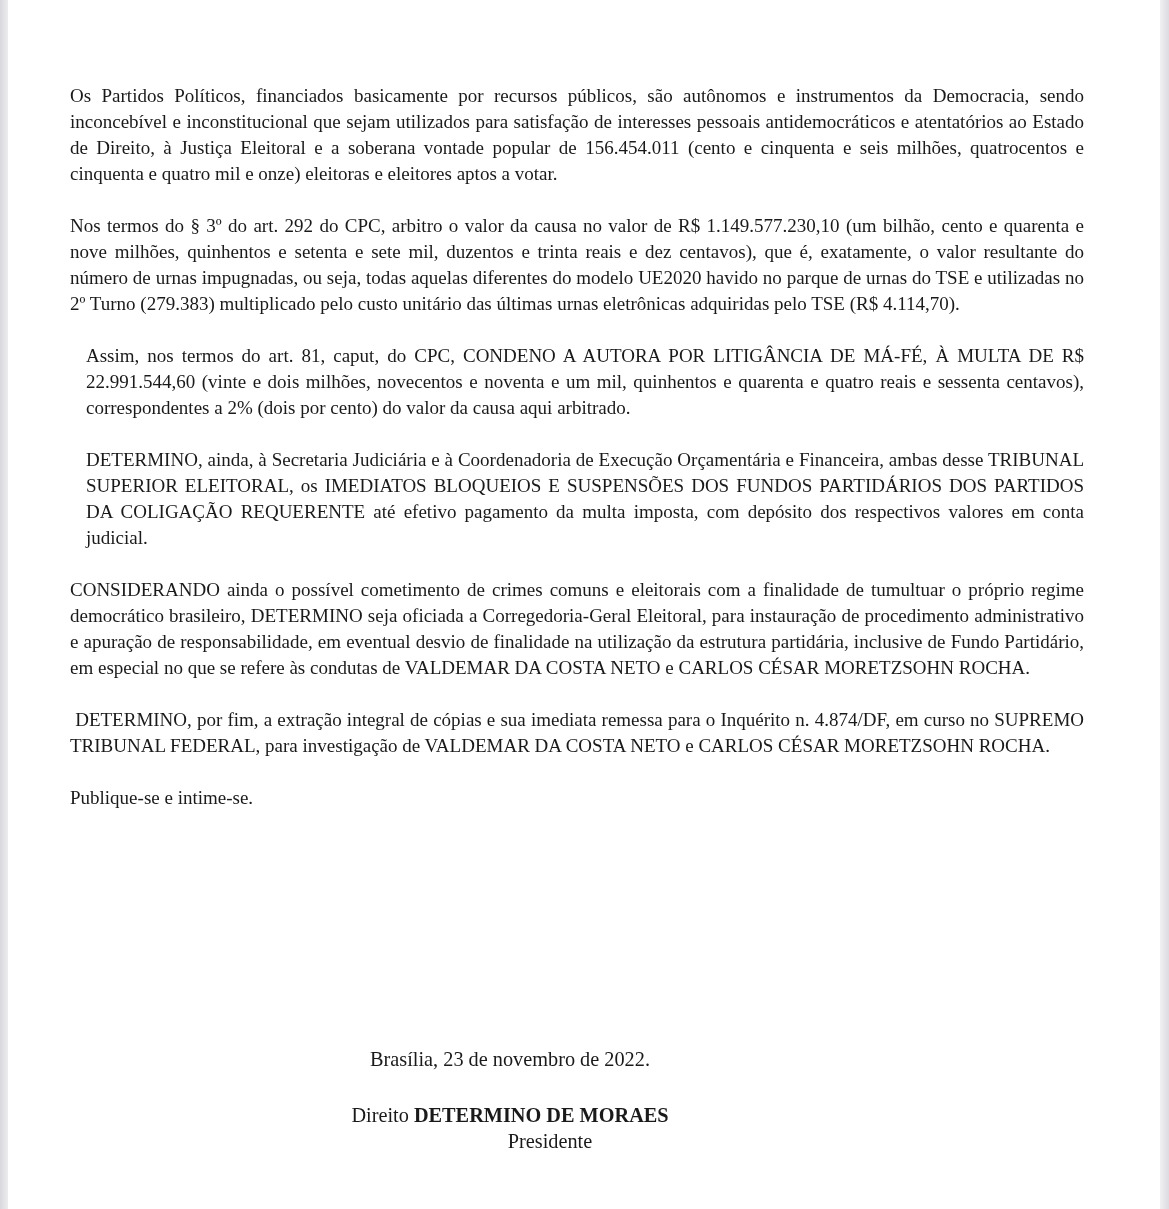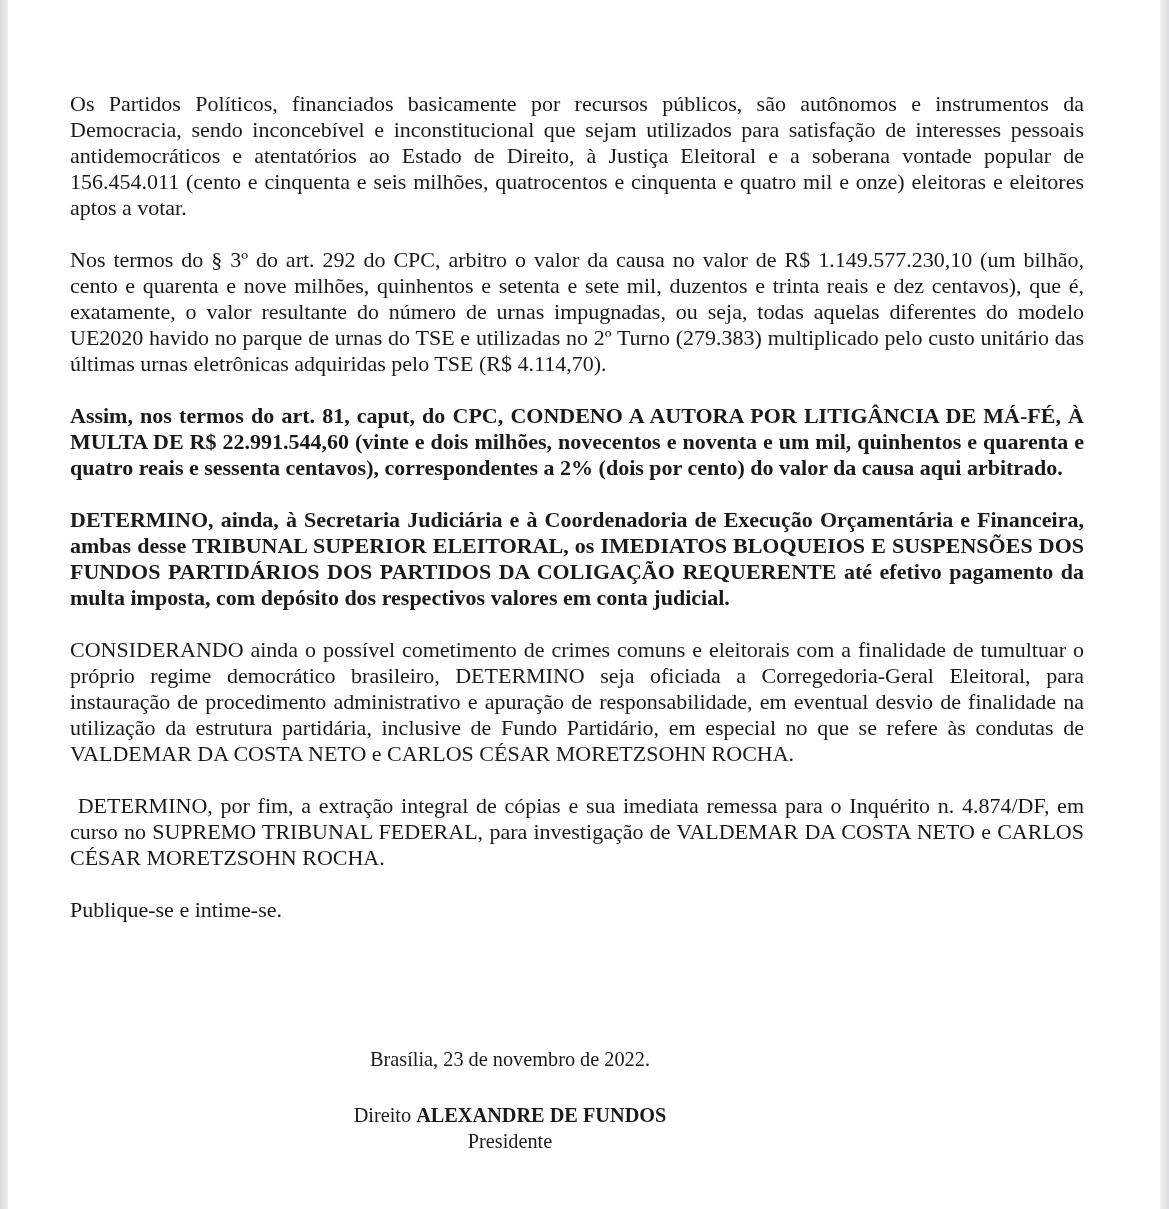--- a/index.html
+++ b/index.html
@@ -10,33 +10,33 @@
     font-family: "Liberation Serif", "DejaVu Serif", serif;
     color: #1a1a1a;
   }
   .page {
     position: absolute; left: 8px; top: 0; width: 1152px; height: 1209px;
     background: #ffffff;
   }
   .edge-left { position: absolute; left: 0; top: 0; width: 8px; height: 1209px; background: linear-gradient(to right, #d9d9dd, #ececef); }
   .edge-right { position: absolute; right: 0; top: 0; width: 9px; height: 1209px; background: linear-gradient(to right, #f0f0f2, #dcdce0); }
   .content {
-    position: absolute; left: 70px; top: 91px; width: 1014px;
-    font-size: 22px; line-height: 26px;
+    position: absolute; left: 70px; top: 83px; width: 1014px;
+    font-size: 19px; line-height: 26px;
   }
   .para { margin: 0 0 26px 0; text-align: justify; }
-  .para.bold { font-weight: bold; }
+  .para.bold { font-weight: normal; margin-left: 16px; }
   .para.last { margin-bottom: 15px; }
   .signature {
     position: absolute; left: 8px; width: 1004px; text-align: center;
     font-size: 20.3px; line-height: 26px;
   }
   .sig-place { top: 1046px; }
   .sig-name { top: 1102px; }
-  .sig-title { top: 1128px; }
+  .sig-title { top: 1128px; padding-left: 40px; }
   b { font-weight: bold; }
 </style>
 </head>
 <body>
 
 <div class="edge-left"></div>
 <div class="page"></div>
 <div class="edge-right"></div>
 
 <div class="content">
@@ -44,15 +44,15 @@
   <p class="para">Nos termos do § 3º do art. 292 do CPC, arbitro o valor da causa no valor de R$ 1.149.577.230,10 (um bilhão, cento e quarenta e nove milhões, quinhentos e setenta e sete mil, duzentos e trinta reais e dez centavos), que é, exatamente, o valor resultante do número de urnas impugnadas, ou seja, todas aquelas diferentes do modelo UE2020 havido no parque de urnas do TSE e utilizadas no 2º Turno (279.383) multiplicado pelo custo unitário das últimas urnas eletrônicas adquiridas pelo TSE (R$ 4.114,70).</p>
   <p class="para bold">Assim, nos termos do art. 81, caput, do CPC, CONDENO A AUTORA POR LITIGÂNCIA DE MÁ-FÉ, À MULTA DE R$ 22.991.544,60 (vinte e dois milhões, novecentos e noventa e um mil, quinhentos e quarenta e quatro reais e sessenta centavos), correspondentes a 2% (dois por cento) do valor da causa aqui arbitrado.</p>
   <p class="para bold">DETERMINO, ainda, à Secretaria Judiciária e à Coordenadoria de Execução Orçamentária e Financeira, ambas desse TRIBUNAL SUPERIOR ELEITORAL, os IMEDIATOS BLOQUEIOS E SUSPENSÕES DOS FUNDOS PARTIDÁRIOS DOS PARTIDOS DA COLIGAÇÃO REQUERENTE até efetivo pagamento da multa imposta, com depósito dos respectivos valores em conta judicial.</p>
   <p class="para">CONSIDERANDO ainda o possível cometimento de crimes comuns e eleitorais com a finalidade de tumultuar o próprio regime democrático brasileiro, DETERMINO seja oficiada a Corregedoria-Geral Eleitoral, para instauração de procedimento administrativo e apuração de responsabilidade, em eventual desvio de finalidade na utilização da estrutura partidária, inclusive de Fundo Partidário, em especial no que se refere às condutas de VALDEMAR DA COSTA NETO e CARLOS CÉSAR MORETZSOHN ROCHA.</p>
   <p class="para" style="white-space: pre-wrap;"> DETERMINO, por fim, a extração integral de cópias e sua imediata remessa para o Inquérito n. 4.874/DF, em curso no SUPREMO TRIBUNAL FEDERAL, para investigação de VALDEMAR DA COSTA NETO e CARLOS CÉSAR MORETZSOHN ROCHA.</p>
   <p class="para last">Publique-se e intime-se.</p>
 </div>
 
 <div class="signature sig-place">Brasília, 23 de novembro de 2022.</div>
 <div class="signature sig-name">
-  <span style="white-space: pre;">Direito </span><b>ALEXANDRE DE FUNDOS</b>
+  <span style="white-space: pre;">Direito </span><b>DETERMINO DE MORAES</b>
 </div>
 <div class="signature sig-title">Presidente</div>
 
 </body></html>

